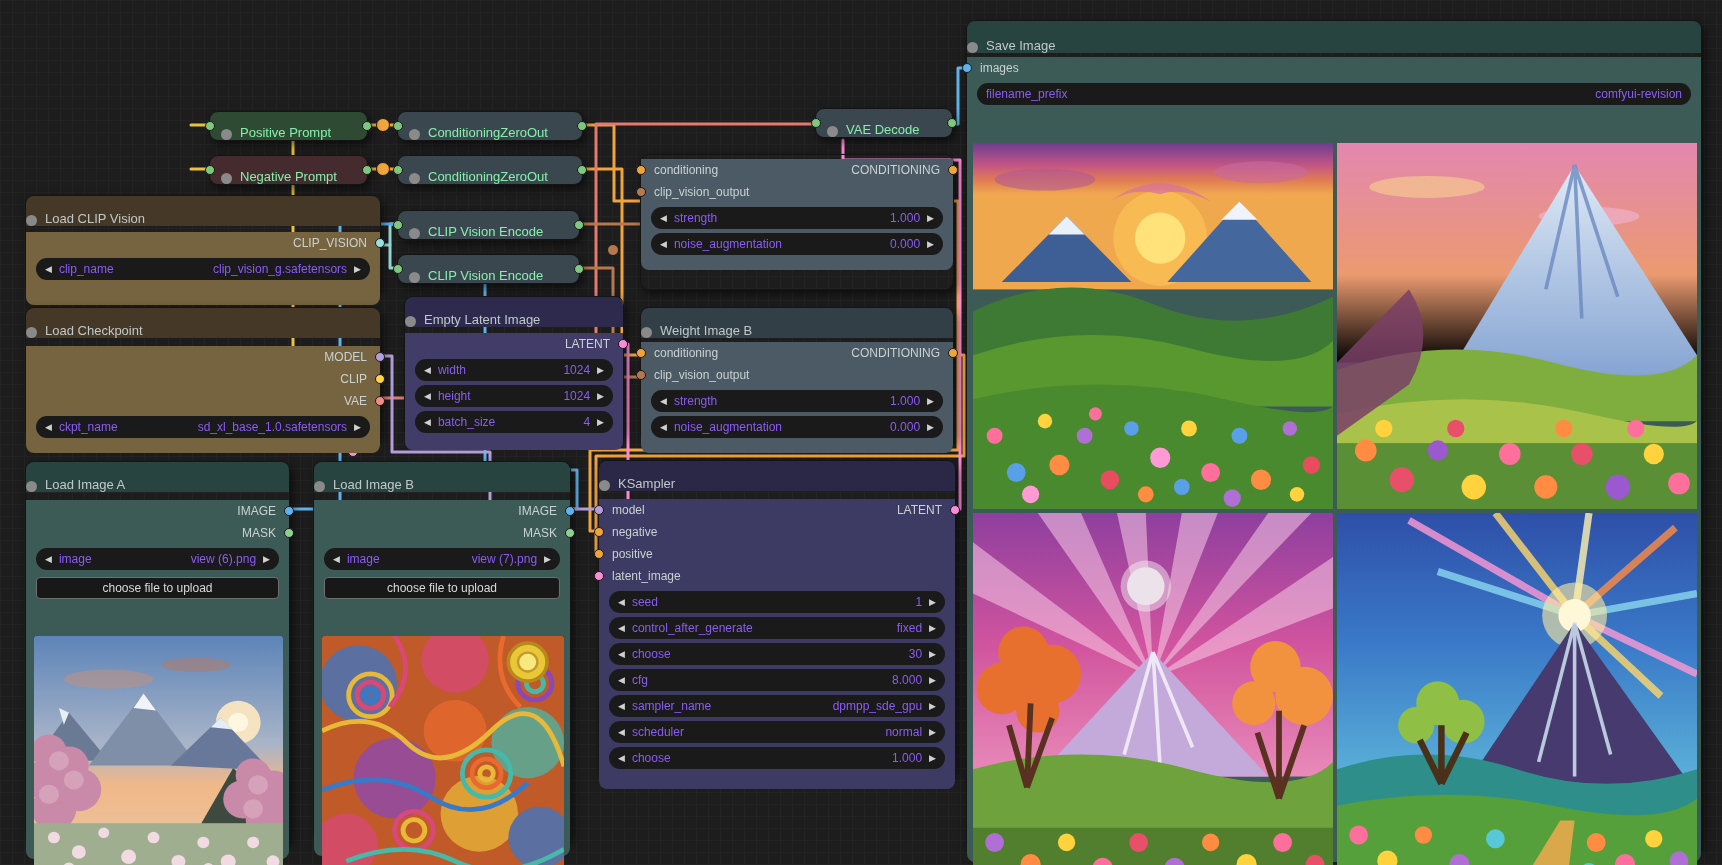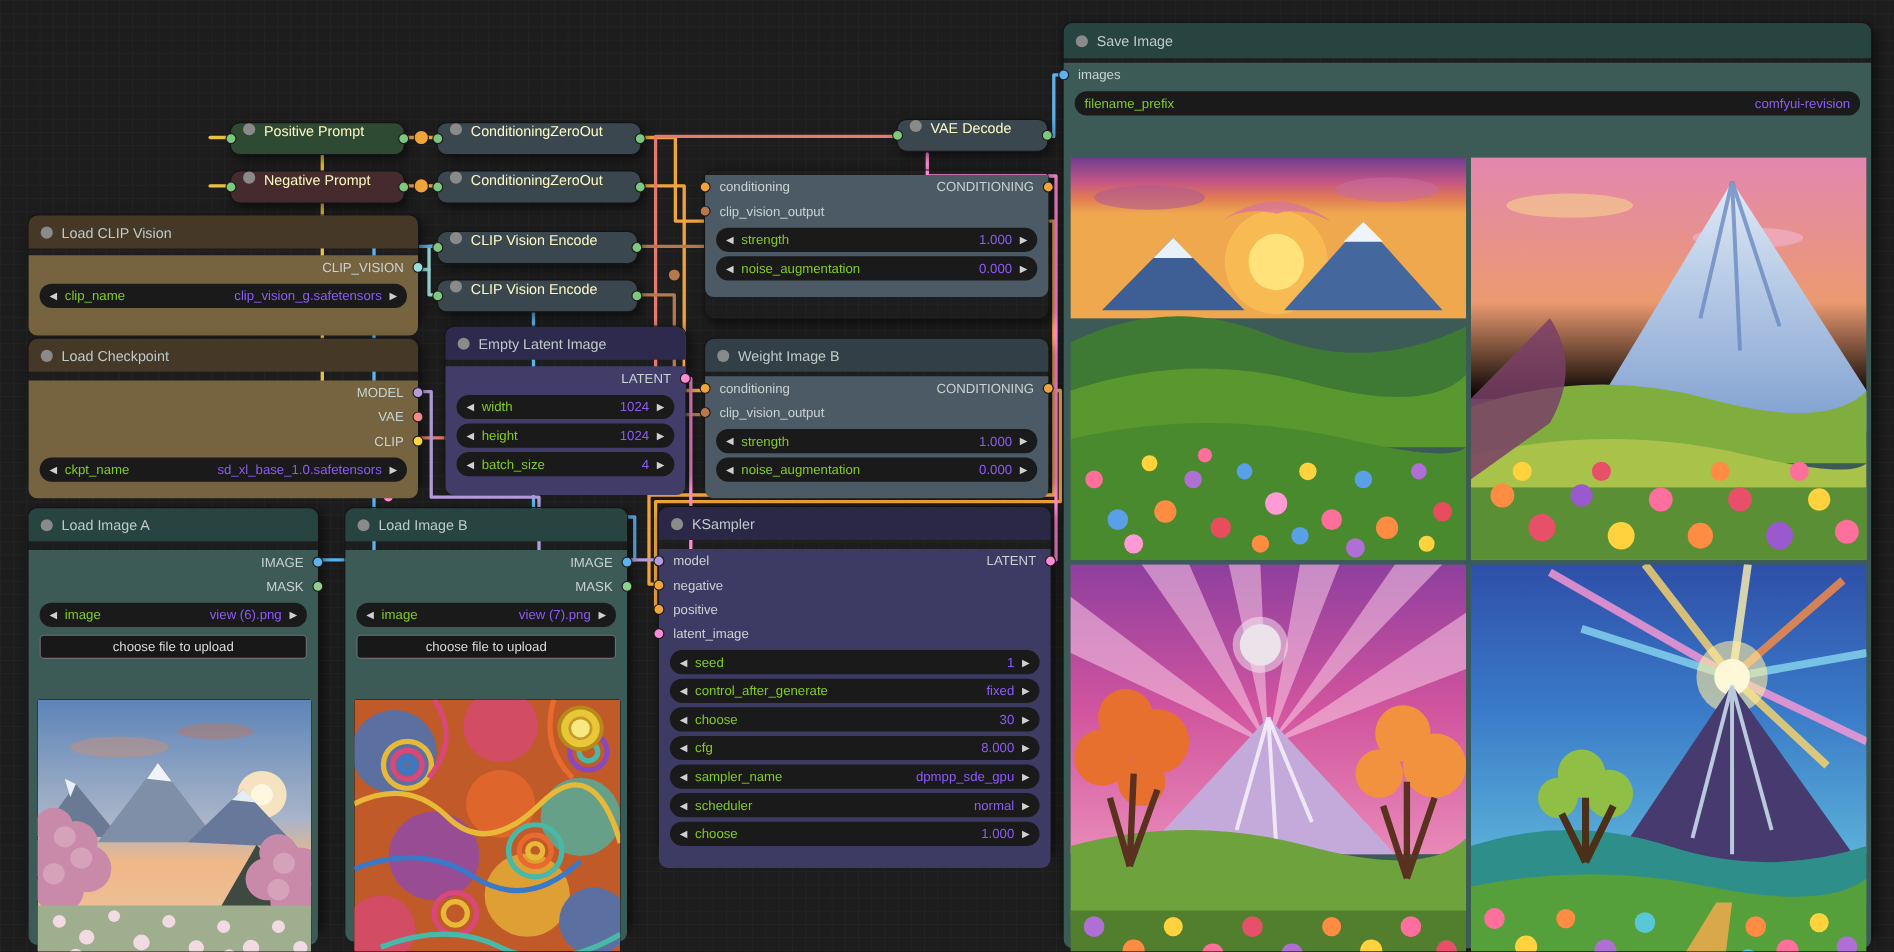--- a/index.html
+++ b/index.html
@@ -8,42 +8,42 @@
     background-color:#1d1d1d;
     background-image:
       linear-gradient(#232323 1px,transparent 1px),
       linear-gradient(90deg,#232323 1px,transparent 1px),
       linear-gradient(#272727 1px,transparent 1px),
       linear-gradient(90deg,#272727 1px,transparent 1px);
     background-size:12px 12px,12px 12px,120px 120px,120px 120px;}
   #wires{position:absolute;left:0;top:0;z-index:1}
   .node{position:absolute;z-index:2;border-radius:9px;border:1px solid #141414;
     box-shadow:3px 4px 10px rgba(0,0,0,.55);font-size:12px;color:#cfd6d6;box-sizing:border-box}
-  .collapsed{display:flex;align-items:flex-start;gap:8px;padding:0 11px;height:30px;font-size:13px;color:#fef9c3}
-  .nhead{height:30px;display:flex;align-items:center;gap:8px;padding:0 11px;
+  .collapsed{display:flex;align-items:flex-end;gap:8px;padding:0 11px;height:30px;font-size:13px;color:#86efac}
+  .nhead{height:30px;display:flex;align-items:flex-end;gap:8px;padding:0 0;
     border-radius:8px 8px 0 0;font-size:13px;color:#bfc9c9}
   .nbody{position:relative;border-radius:0 0 8px 8px;padding-bottom:6px}
   .cdot{width:11px;height:11px;border-radius:50%;background:#8a8a8a;flex:none}
   
   .green{background:#2e4a33}.maroon{background:#452b2e}.slate{background:#3a474f}
   .hd-brown{background:#453827}.bd-brown{background:#75643f}
   .hd-slate{background:#333f47}.bd-slate{background:#4b5a64}
   .hd-purple{background:#2d2a4e}.bd-purple{background:#413d68}
   .hd-purple2{background:#2b2847}.bd-purple2{background:#3d3a63}
   .hd-teal{background:#284440}.bd-teal{background:#3c5b57}
   
   .srow{height:22px;display:flex;align-items:center;padding:0 13px;position:relative;color:#c9d2d2}
   .srow.out{justify-content:flex-end}
   .dot{position:absolute;width:10px;height:10px;border-radius:50%;top:6px;border:1px solid #1b1b1b;box-sizing:border-box}
   .dot.in{left:-5px}.dot.out{right:-5px}
   .cdotl{width:10px;height:10px;border-radius:50%;border:1px solid #1b1b1b;box-sizing:border-box;position:absolute}
   
   .widget{height:22px;background:#1a1a1a;border-radius:11px;margin:4px 10px 0;display:flex;
     align-items:center;padding:0 9px;gap:7px}
-  .wlabel{color:#84cc16;white-space:nowrap}
+  .wlabel{color:#8b5cf6;white-space:nowrap}
   .wvalue{margin-left:auto;color:#8b5cf6;white-space:nowrap}
   .warr{color:#d0d0d0;font-size:9px;flex:none;line-height:1}
   .upload-btn{height:20px;background:#181818;border:1px solid #6f6f6f;border-radius:4px;margin:7px 10px 0;
     display:flex;align-items:center;justify-content:center;color:#dadada;font-size:12px}
   .preview{position:absolute;overflow:hidden;border-radius:2px;background:#000}
   .preview svg,.tile svg{display:block;width:100%;height:100%}
   .grid2{position:absolute;display:grid;grid-template-columns:1fr 1fr;grid-auto-rows:366px;gap:4px}
   .tile{overflow:hidden}
 </style>
 </head>
@@ -161,26 +161,26 @@
   <div class="nhead hd-brown">
     <span class="cdot"></span>
     <span>Load Checkpoint</span>
   </div>
   <div class="nbody bd-brown" style="height:101px">
     <div class="srow out" style="margin-top:8px">
       <span>MODEL</span>
       <span class="dot out" style="background:#b39ddb"></span>
     </div>
     <div class="srow out">
+      <span>CLIP</span>
+      <span class="dot out" style="background:#ffd24a"></span>
+    </div>
+    <div class="srow out">
       <span>VAE</span>
       <span class="dot out" style="background:#f28b8b"></span>
-    </div>
-    <div class="srow out">
-      <span>CLIP</span>
-      <span class="dot out" style="background:#ffd24a"></span>
     </div>
     <div class="widget">
       <span class="warr">◀</span>
       <span class="wlabel">ckpt_name</span>
       <span class="wvalue">sd_xl_base_1.0.safetensors</span>
       <span class="warr">▶</span>
     </div>
   </div>
 </div>
 

